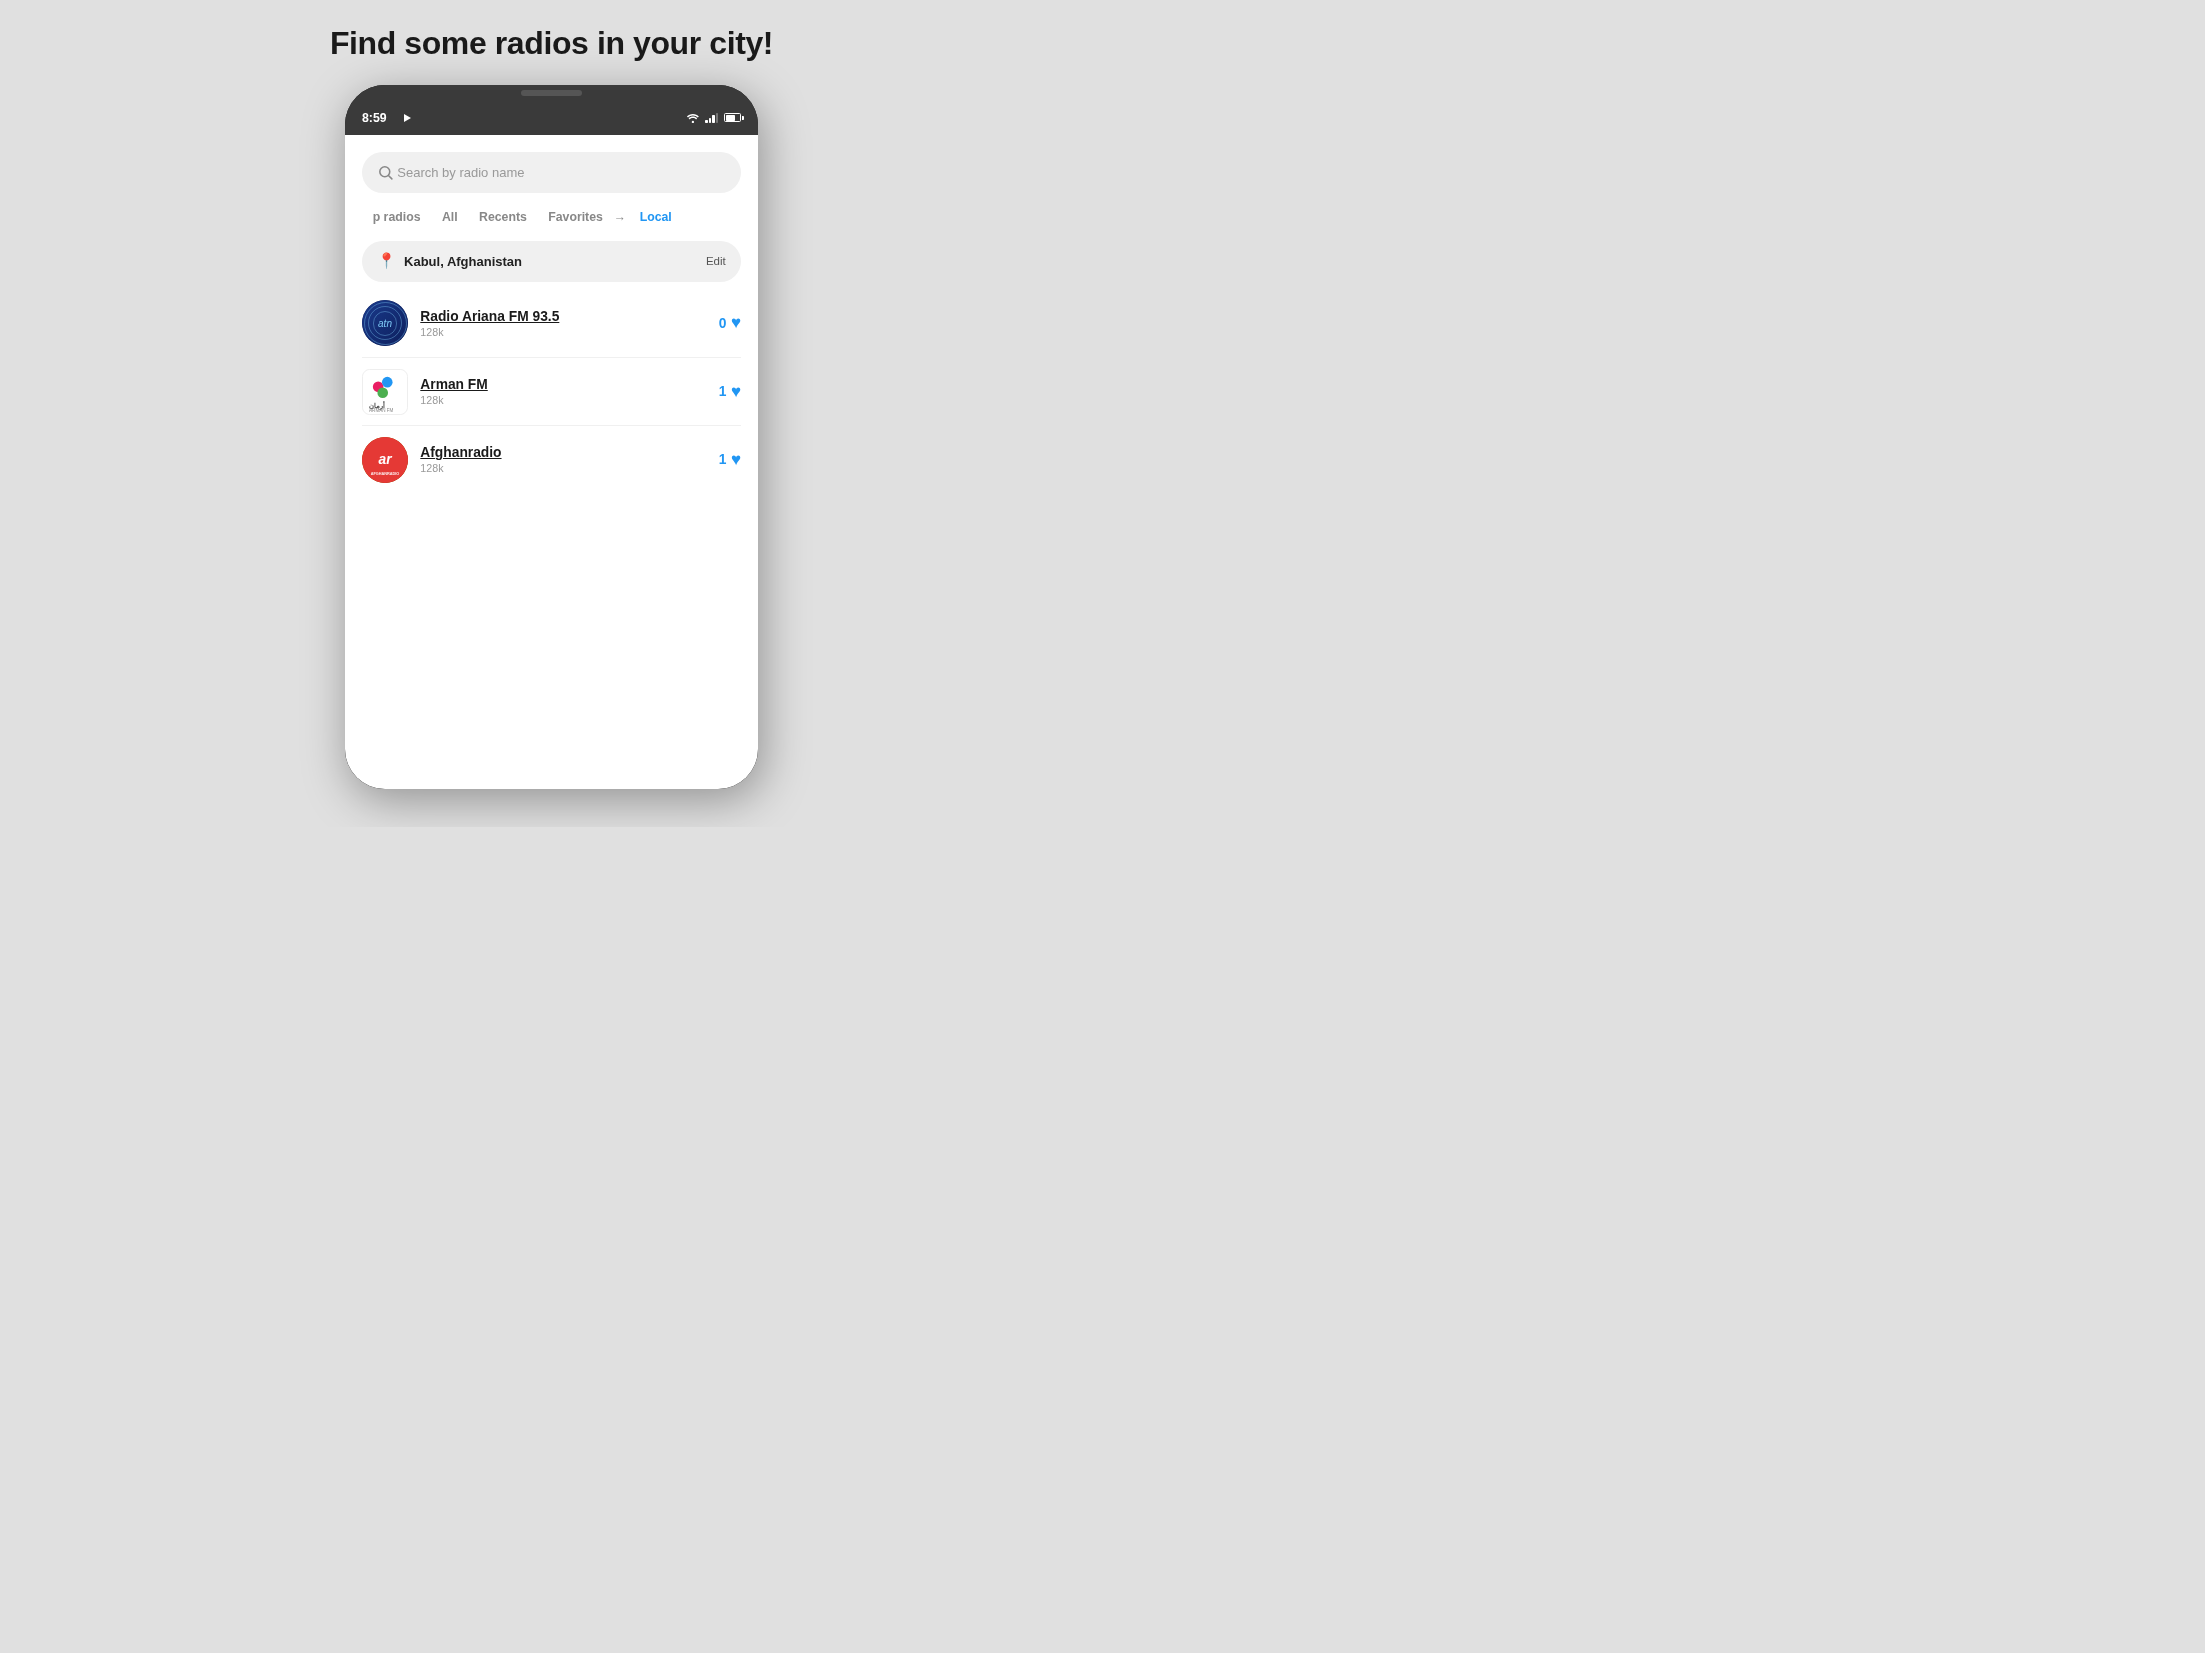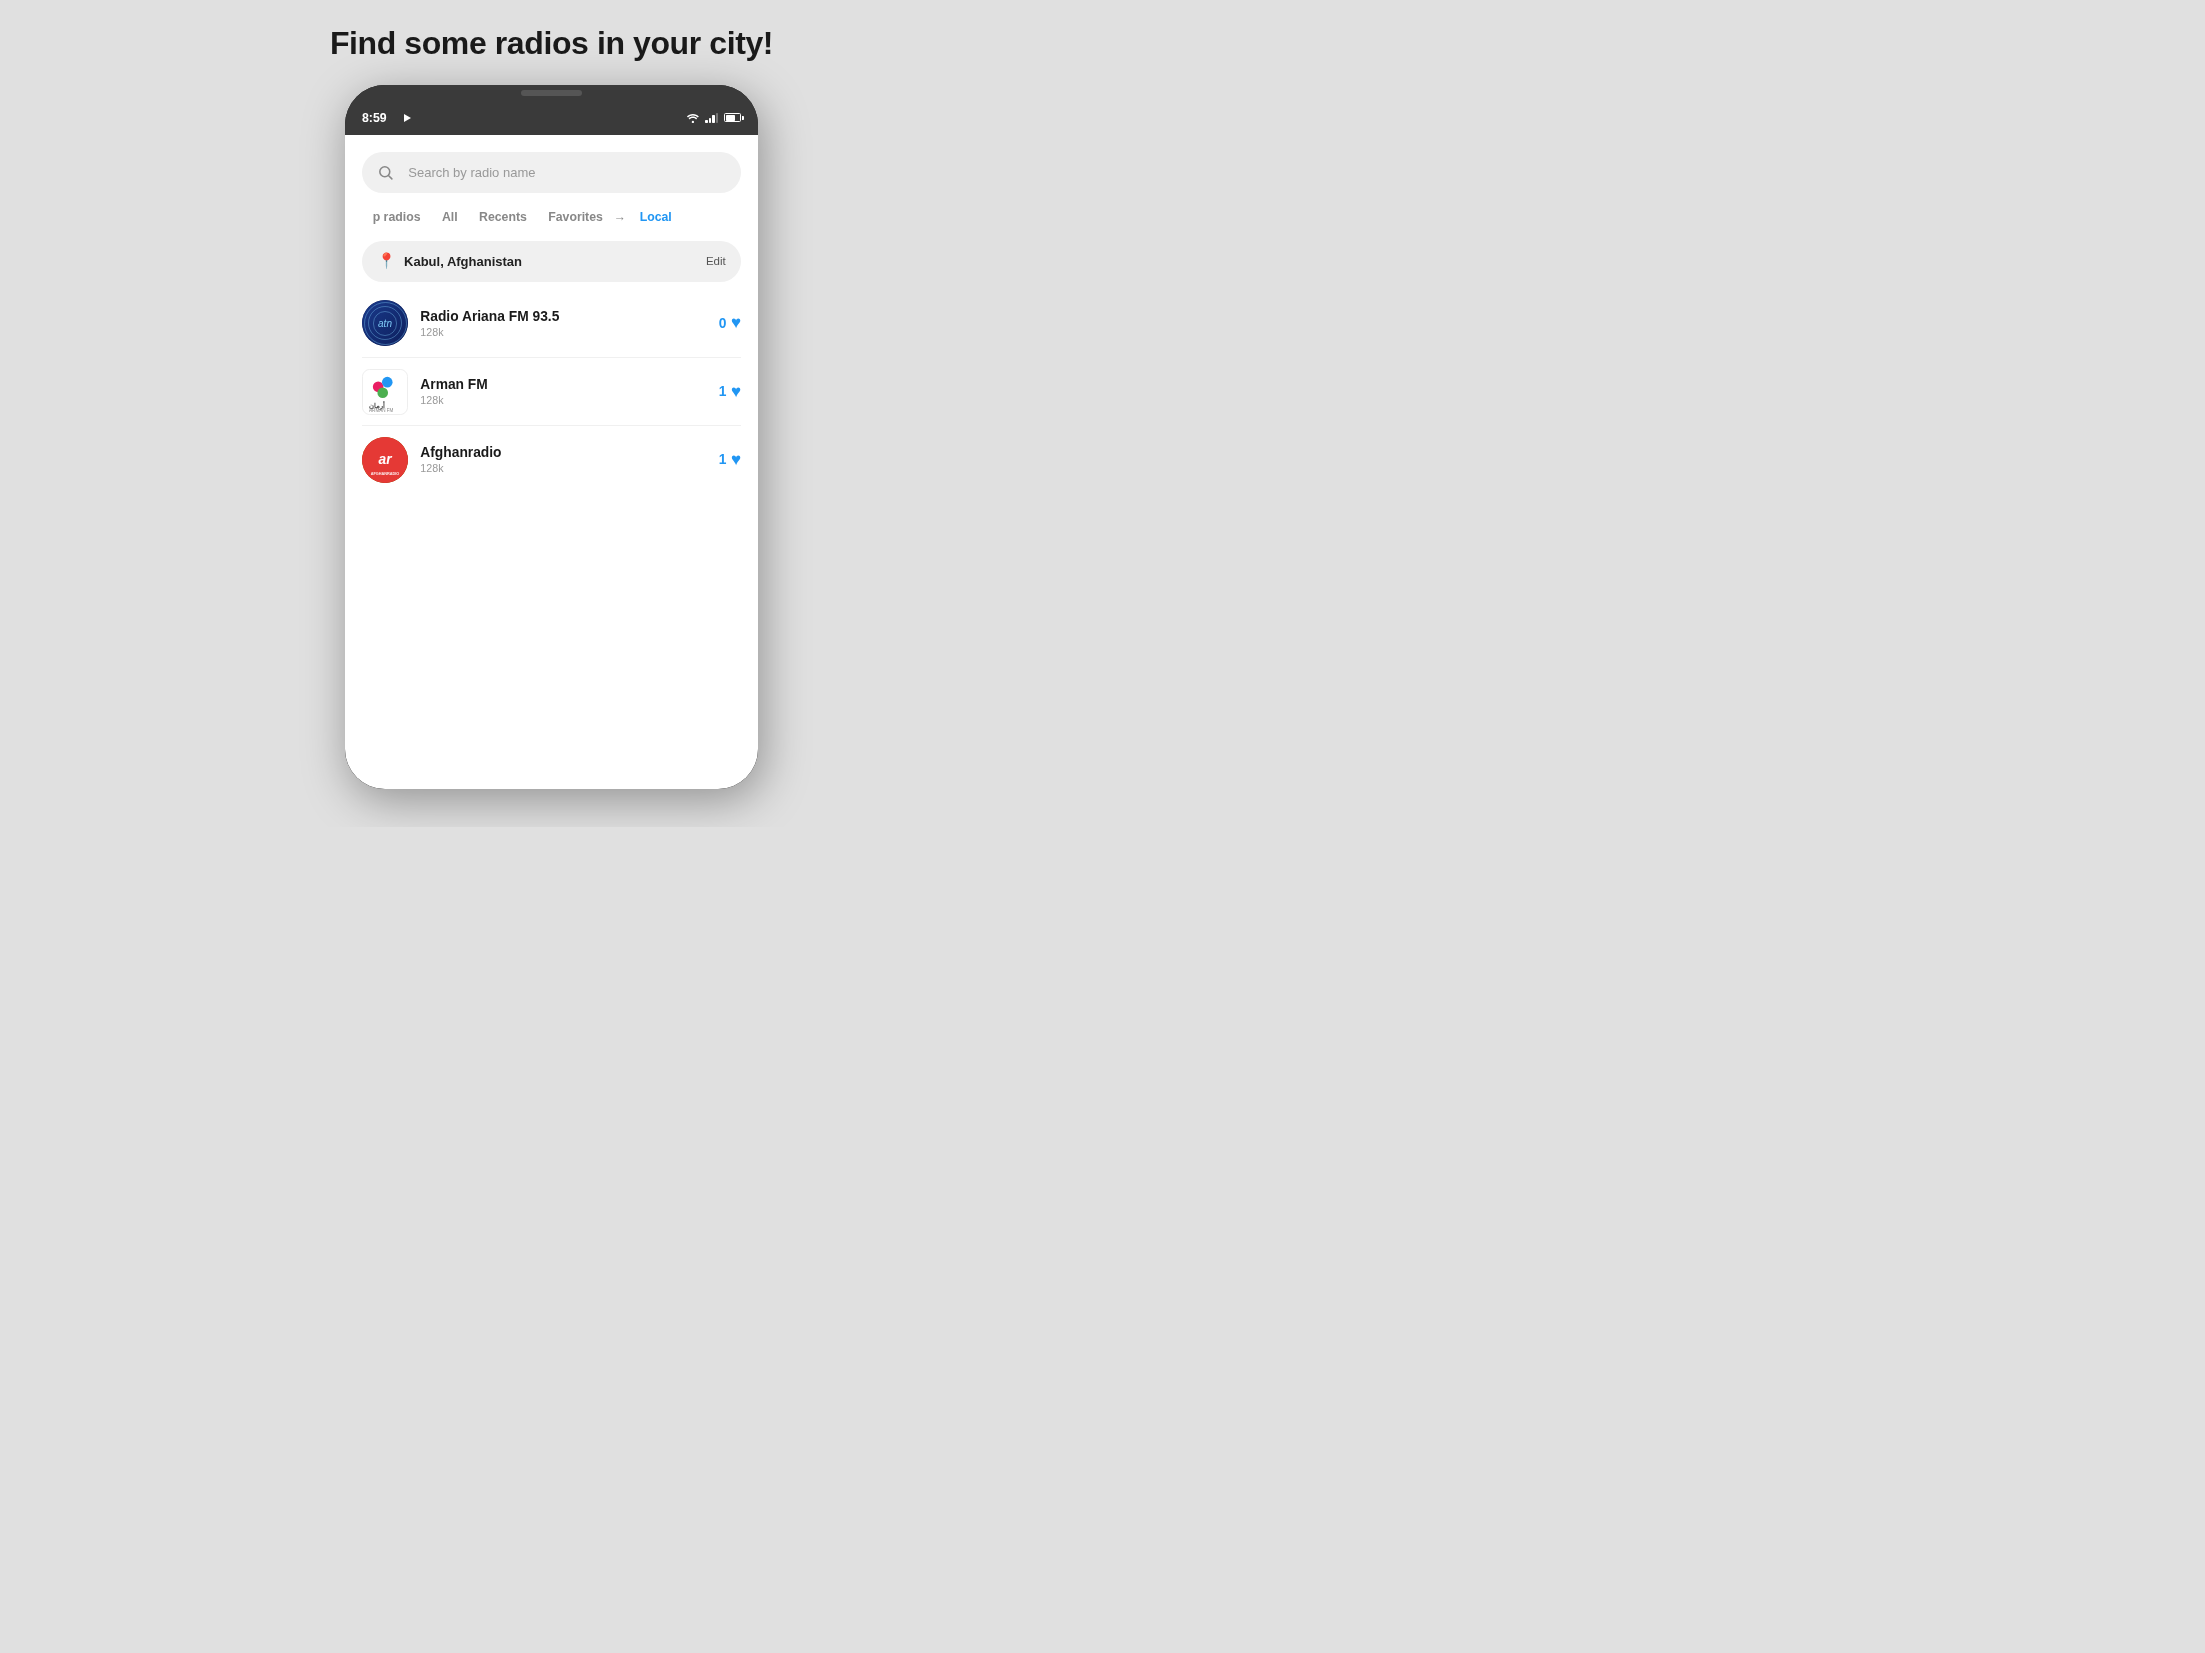--- a/index.html
+++ b/index.html
@@ -158,21 +158,21 @@
       flex-shrink: 0;
     }
 
     .search-bar {
       background: #f0f0f0;
       border-radius: 23px;
       height: 41px;
       display: flex;
       align-items: center;
       padding: 0 15.3px;
-      gap: 14px;
+      gap: 3px;
     }
 
     .search-icon-wrap {
       display: flex;
       align-items: center;
       justify-content: center;
     }
 
     .search-placeholder {
       font-size: 13px;
@@ -333,20 +333,21 @@
 
     .radio-info {
       flex: 1;
     }
 
     .radio-name {
       font-size: 13.8px;
       font-weight: 700;
       color: #1a1a1a;
       margin-bottom: 2.3px;
+      text-decoration: underline;
     }
 
     .radio-quality {
       font-size: 10.7px;
       color: #999;
     }
 
     .radio-meta {
       display: flex;
       align-items: center;

